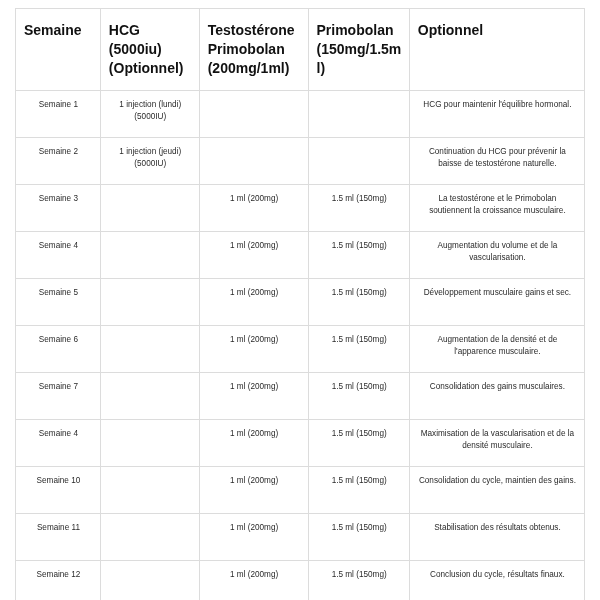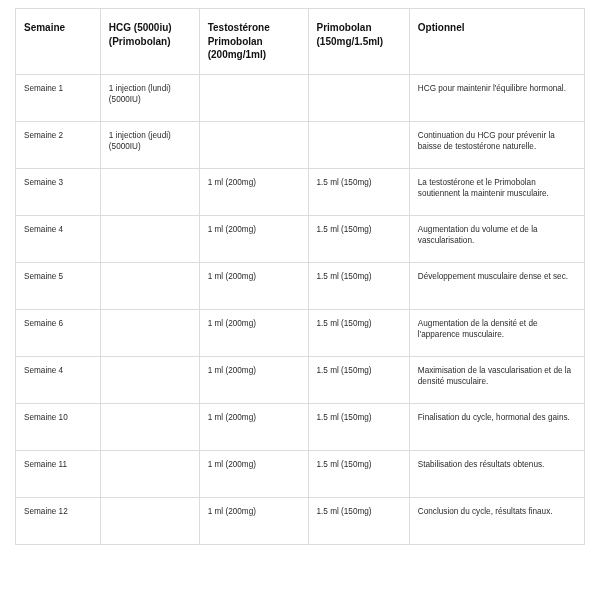--- a/index.html
+++ b/index.html
@@ -27,44 +27,45 @@
     text-align: left;
     padding: 8px 7px 8px 8px;
     font-size: 8.2px;
     line-height: 1.45;
     color: #2a2a2a;
     font-weight: normal;
     word-wrap: break-word;
   }
   #schedule-table thead th {
     font-weight: bold;
-    font-size: 10px;
+    font-size: 14px;
     color: #111111;
     background: #ffffff;
     padding-top: 12px;
     padding-bottom: 12px;
     line-height: 1.35;
   }
   #schedule-table tbody td {
     height: 30px;
+    text-align: center;
   }
   .col-week    { width: 14.2%; }
   .col-hcg     { width: 17.0%; }
   .col-test    { width: 19.0%; }
   .col-primo   { width: 17.5%; }
   .col-remark  { width: 32.3%; }
 </style>
 </head>
 <body>
 
 <table id="schedule-table">
   <thead>
     <tr>
       <th class="col-week">Semaine</th>
-      <th class="col-hcg">HCG (5000iu) (Primobolan)</th>
+      <th class="col-hcg">HCG (5000iu) (Optionnel)</th>
       <th class="col-test">Testostérone Primobolan (200mg/1ml)</th>
       <th class="col-primo">Primobolan (150mg/1.5ml)</th>
       <th class="col-remark">Optionnel</th>
     </tr>
   </thead>
   <tbody>
     <tr>
       <td class="col-week">Semaine 1</td>
       <td class="col-hcg">1 injection (lundi) (5000IU)</td>
       <td class="col-test"></td>
@@ -76,56 +77,63 @@
       <td class="col-hcg">1 injection (jeudi) (5000IU)</td>
       <td class="col-test"></td>
       <td class="col-primo"></td>
       <td class="col-remark">Continuation du HCG pour prévenir la baisse de testostérone naturelle.</td>
     </tr>
     <tr>
       <td class="col-week">Semaine 3</td>
       <td class="col-hcg"></td>
       <td class="col-test">1 ml (200mg)</td>
       <td class="col-primo">1.5 ml (150mg)</td>
-      <td class="col-remark">La testostérone et le Primobolan soutiennent la maintenir musculaire.</td>
+      <td class="col-remark">La testostérone et le Primobolan soutiennent la croissance musculaire.</td>
     </tr>
     <tr>
       <td class="col-week">Semaine 4</td>
       <td class="col-hcg"></td>
       <td class="col-test">1 ml (200mg)</td>
       <td class="col-primo">1.5 ml (150mg)</td>
       <td class="col-remark">Augmentation du volume et de la vascularisation.</td>
     </tr>
     <tr>
       <td class="col-week">Semaine 5</td>
       <td class="col-hcg"></td>
       <td class="col-test">1 ml (200mg)</td>
       <td class="col-primo">1.5 ml (150mg)</td>
-      <td class="col-remark">Développement musculaire dense et sec.</td>
+      <td class="col-remark">Développement musculaire gains et sec.</td>
     </tr>
     <tr>
       <td class="col-week">Semaine 6</td>
       <td class="col-hcg"></td>
       <td class="col-test">1 ml (200mg)</td>
       <td class="col-primo">1.5 ml (150mg)</td>
       <td class="col-remark">Augmentation de la densité et de l'apparence musculaire.</td>
+    </tr>
+    <tr>
+      <td class="col-week">Semaine 7</td>
+      <td class="col-hcg"></td>
+      <td class="col-test">1 ml (200mg)</td>
+      <td class="col-primo">1.5 ml (150mg)</td>
+      <td class="col-remark">Consolidation des gains musculaires.</td>
     </tr>
     <tr>
       <td class="col-week">Semaine 4</td>
       <td class="col-hcg"></td>
       <td class="col-test">1 ml (200mg)</td>
       <td class="col-primo">1.5 ml (150mg)</td>
       <td class="col-remark">Maximisation de la vascularisation et de la densité musculaire.</td>
     </tr>
     <tr>
       <td class="col-week">Semaine 10</td>
       <td class="col-hcg"></td>
       <td class="col-test">1 ml (200mg)</td>
       <td class="col-primo">1.5 ml (150mg)</td>
-      <td class="col-remark">Finalisation du cycle, hormonal des gains.</td>
+      <td class="col-remark">Consolidation du cycle, maintien des gains.</td>
     </tr>
     <tr>
       <td class="col-week">Semaine 11</td>
       <td class="col-hcg"></td>
       <td class="col-test">1 ml (200mg)</td>
       <td class="col-primo">1.5 ml (150mg)</td>
       <td class="col-remark">Stabilisation des résultats obtenus.</td>
     </tr>
     <tr>
       <td class="col-week">Semaine 12</td>

